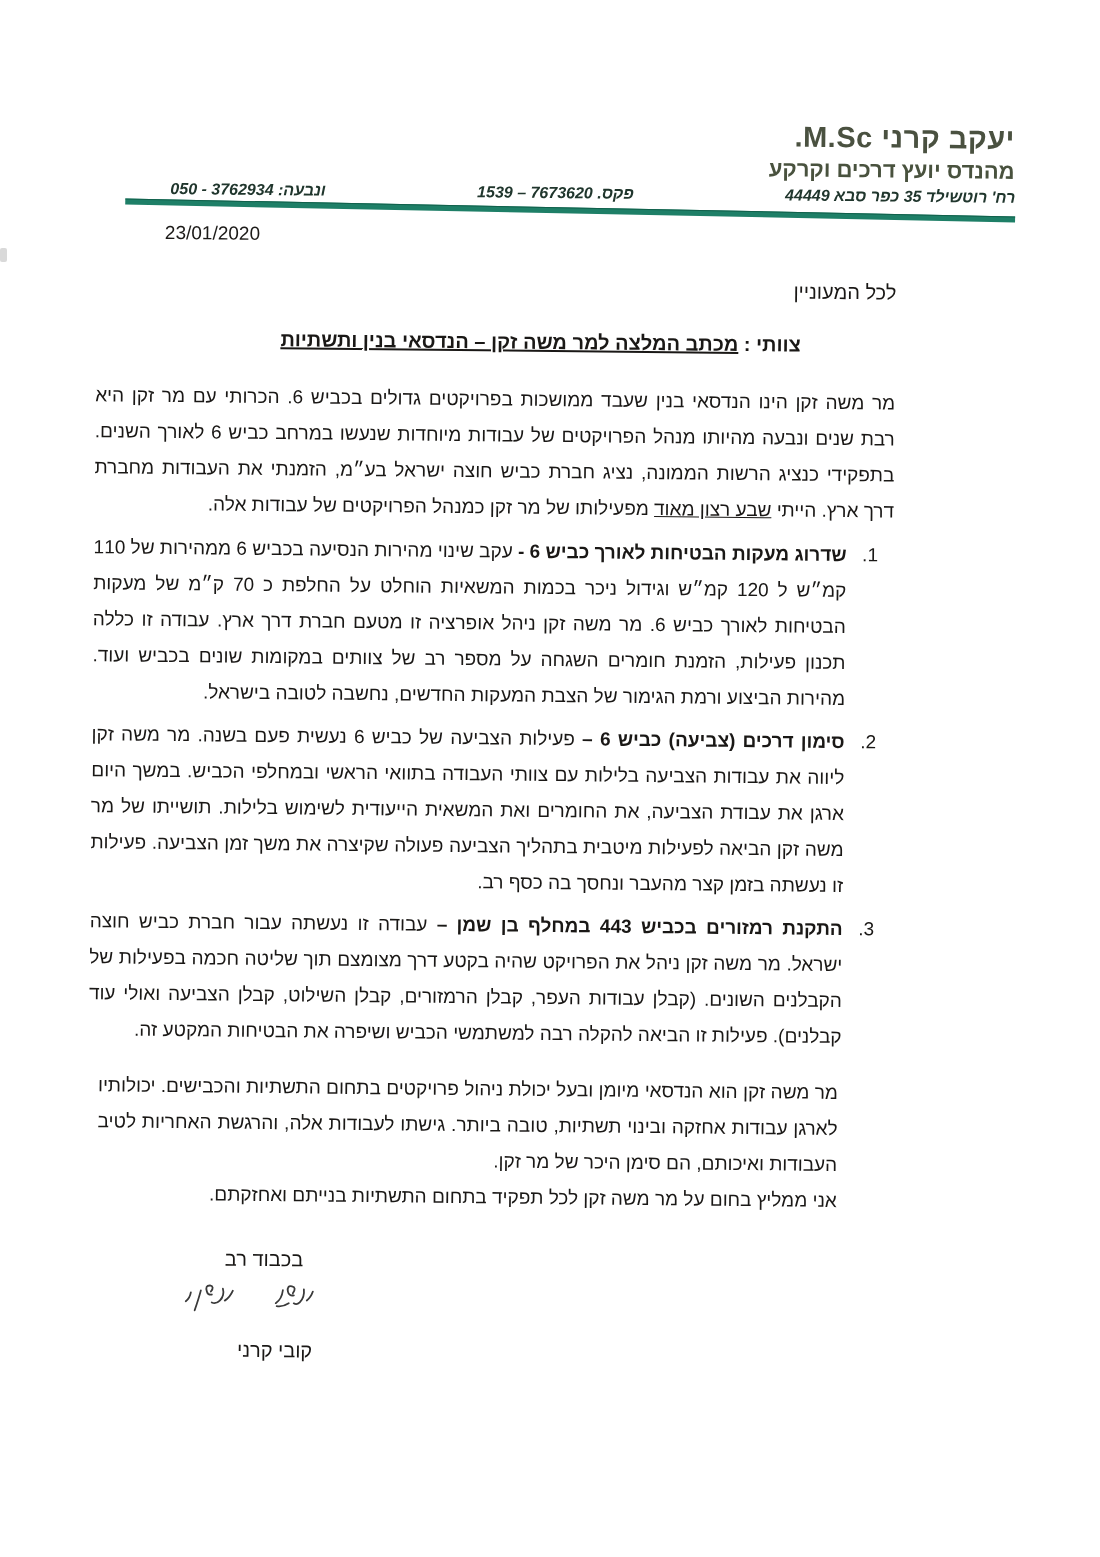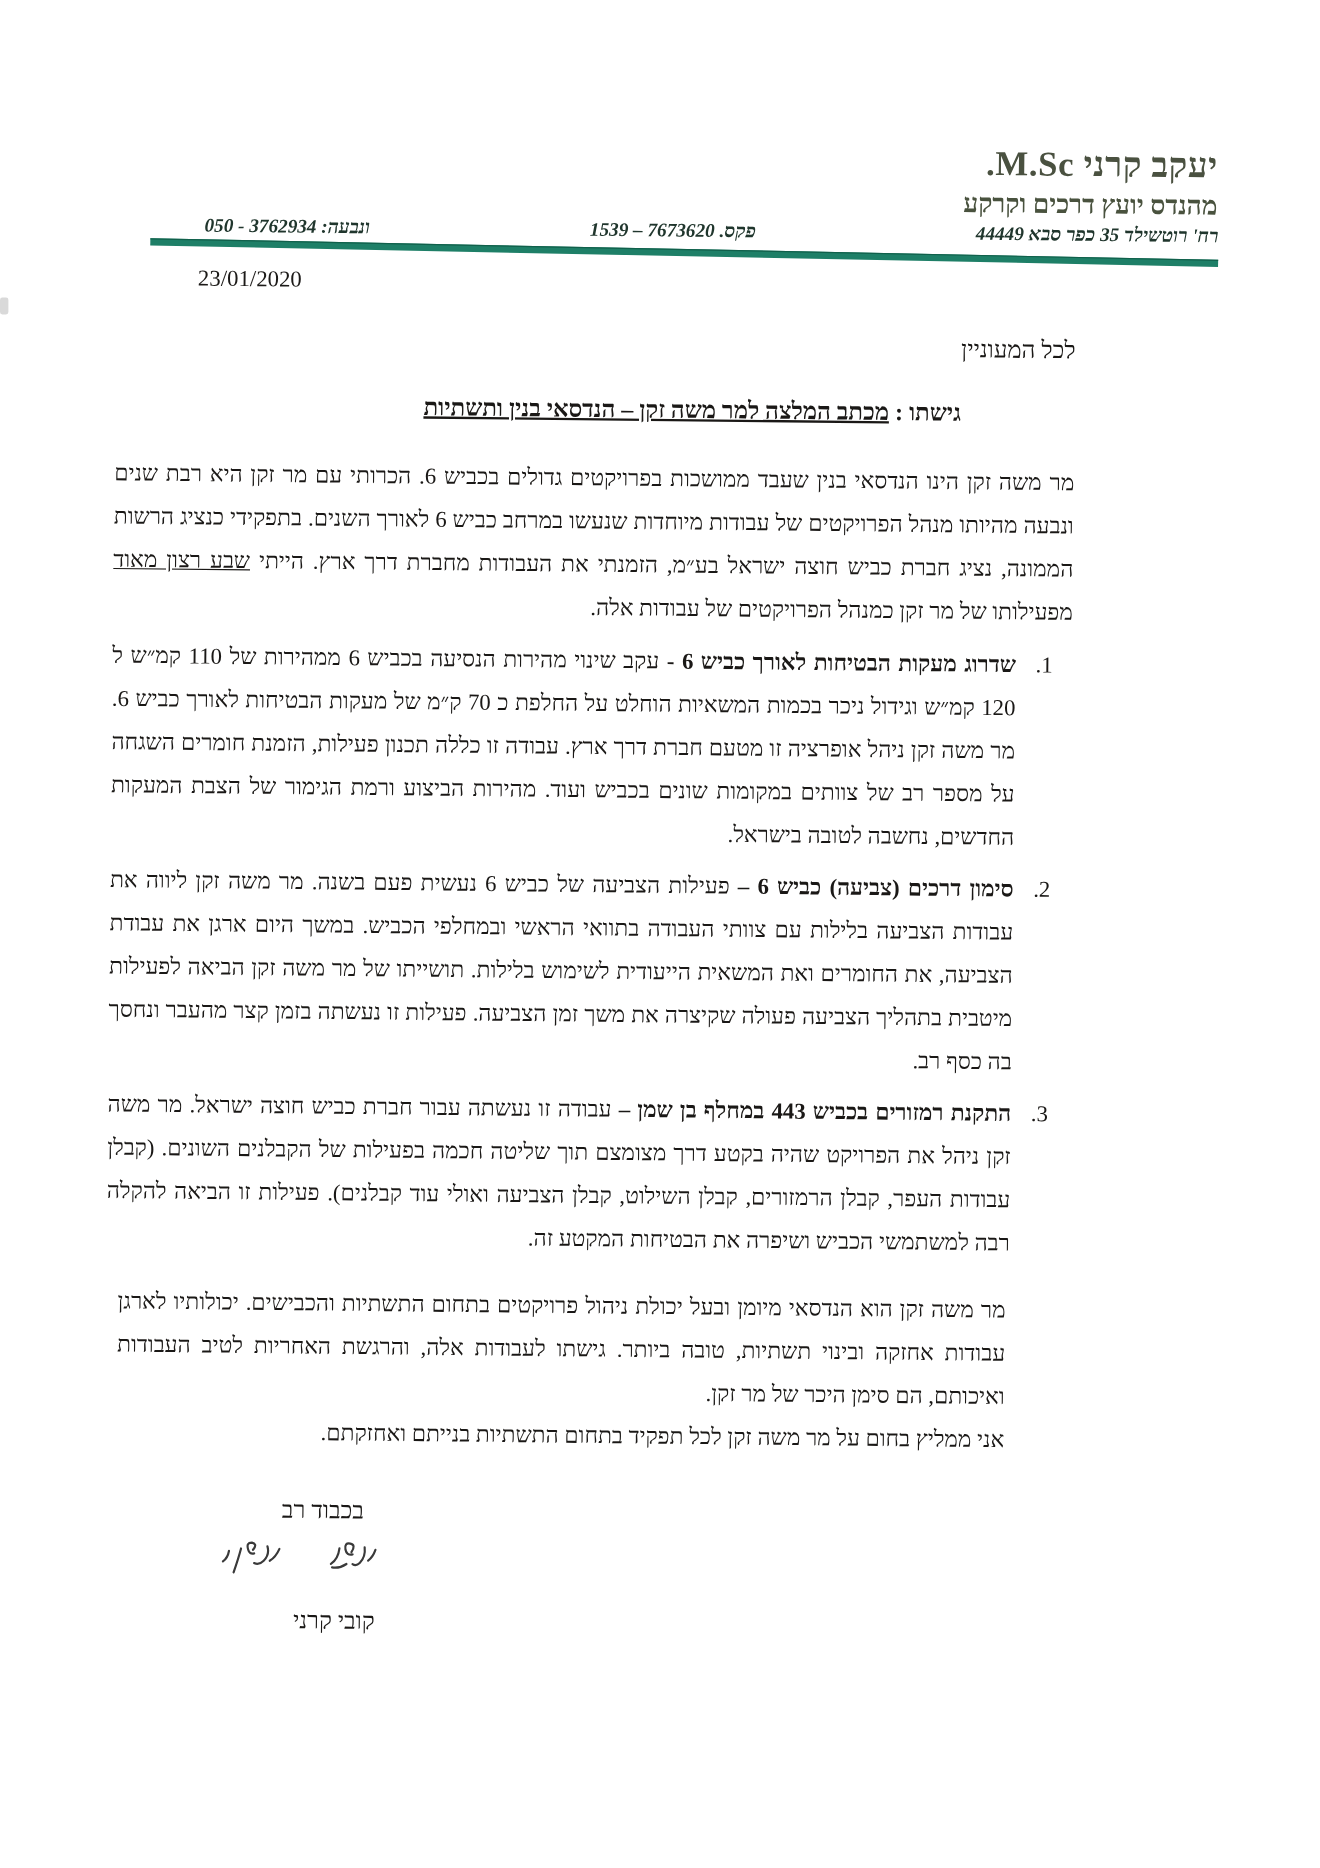--- a/index.html
+++ b/index.html
@@ -1,21 +1,21 @@
 <!DOCTYPE html>
 <html lang="he"><head>
 <meta charset="utf-8">
 <style>
   html,body{margin:0;padding:0;background:#ffffff;}
   .page{
     position:relative;
     width:1100px;height:1557px;
     background:#ffffff;
     overflow:hidden;
-    font-family:Liberation Serif, serif;
+    font-family:Liberation Sans, sans-serif;
     color:#181614;
   }
   .skew{ transform:rotate(0.6deg); transform-origin:550px 420px; }
 
   
   .letterhead{ direction:rtl; padding-top:118px; }
   .lh-name{
     text-align:right; padding-right:88px;
     font-size:29px; font-weight:bold; color:#4a5140;
     letter-spacing:0.5px;
@@ -96,21 +96,21 @@
       <div class="lh-rule"></div>
     </div>
 
     <div class="dateline">23/01/2020</div>
 
     <div class="body">
 
       <div class="to-line">לכל המעוניין</div>
 
       <div class="subject">
-        <span>גישתו :</span>
+        <span>צוותי :</span>
         <span class="subj-text">מכתב המלצה למר משה זקן – הנדסאי בנין ותשתיות</span>
       </div>
 
       <div class="para">
         <span>מר משה זקן הינו הנדסאי בנין שעבד ממושכות בפרויקטים גדולים בכביש 6. הכרותי עם מר זקן היא רבת שנים ונבעה מהיותו מנהל הפרויקטים של עבודות מיוחדות שנעשו במרחב כביש 6 לאורך השנים. בתפקידי כנציג הרשות הממונה, נציג חברת כביש חוצה ישראל בע״מ, הזמנתי את העבודות מחברת דרך ארץ. הייתי </span><span class="ul-inline">שבע רצון מאוד</span><span> מפעילותו של מר זקן כמנהל הפרויקטים של עבודות אלה.</span>
       </div>
 
       <div class="list">
 
         <div class="list-item">

